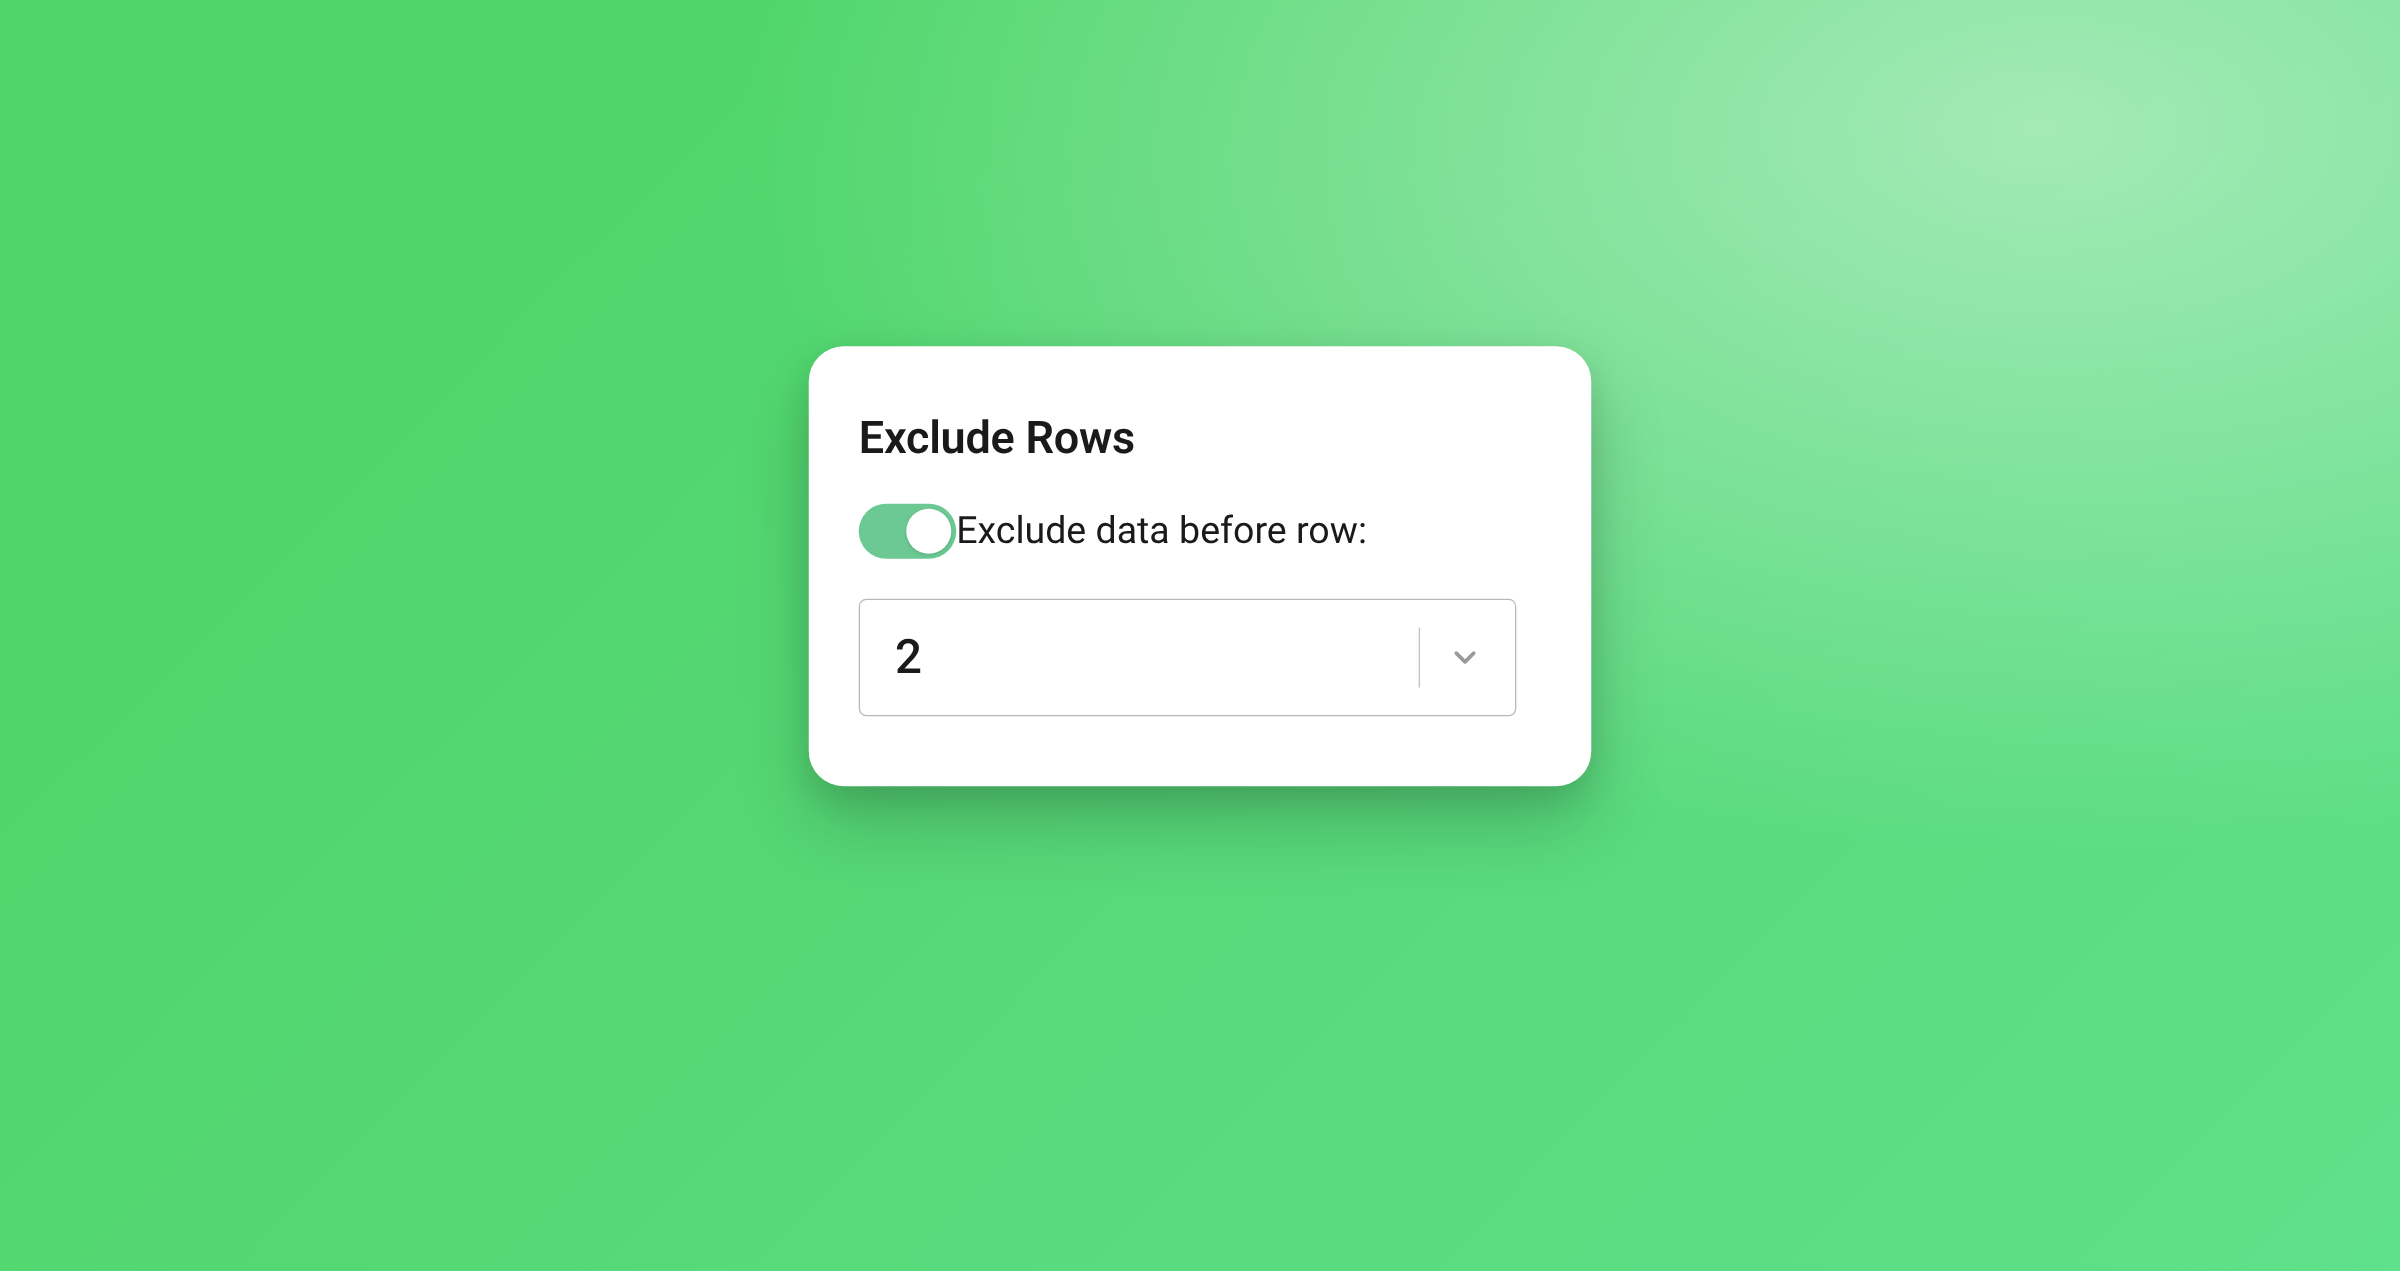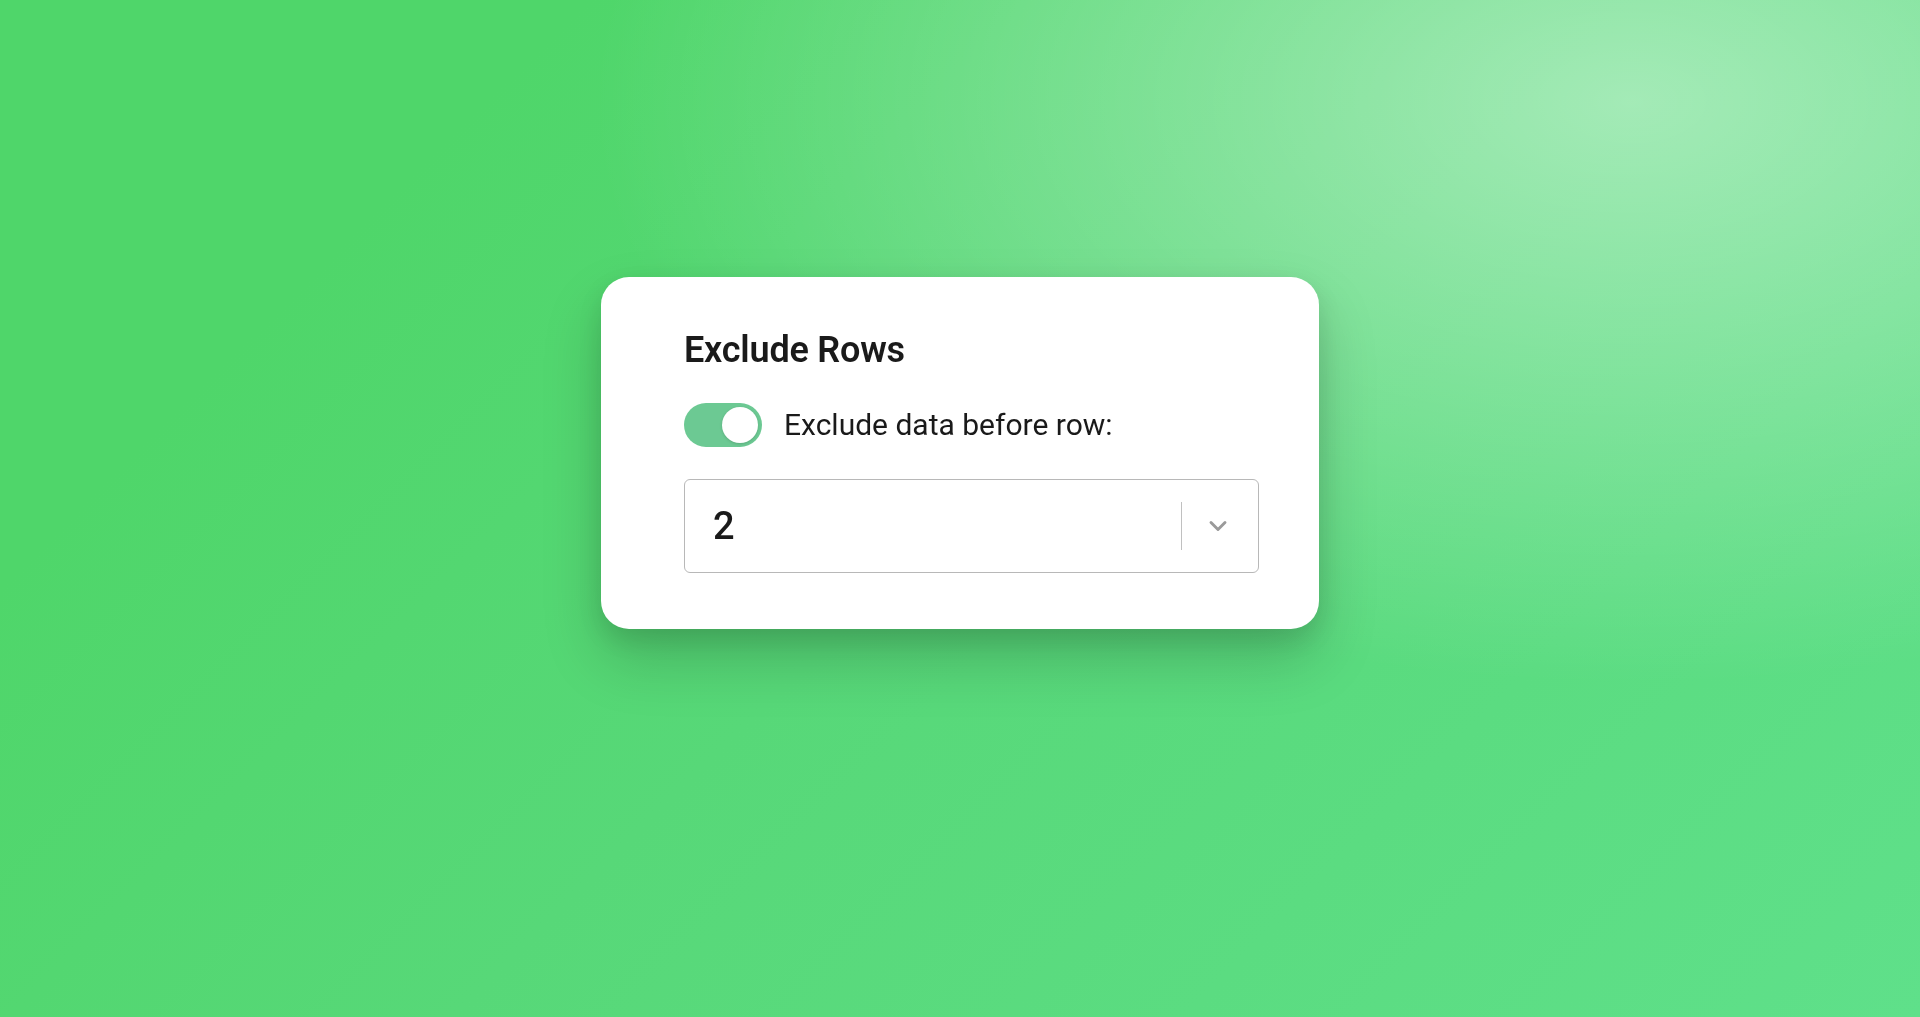--- a/index.html
+++ b/index.html
@@ -16,39 +16,38 @@
                   linear-gradient(135deg, #4fd66a 0%, #4fd66a 20%, #57d878 50%, #5fe08a 100%);
       display: flex;
       align-items: center;
       justify-content: center;
       overflow: hidden;
     }
 
     .card {
       background: #ffffff;
       border-radius: 28px;
-      padding: 52px 60px 56px 83px;
-      width: 718px;
+      padding: 52px 60px 56px 40px;
+      width: 626px;
       box-shadow: 0 30px 60px rgba(0, 0, 0, 0.18), 0 10px 24px rgba(0,0,0,0.10);
       position: relative;
       top: -56px;
     }
 
     .card-title {
       font-size: 36px;
       font-weight: 600;
       color: #1a1a1a;
       margin-bottom: 32px;
       letter-spacing: -0.2px;
     }
 
     .toggle-row {
       display: flex;
       align-items: center;
-      gap: 22px;
       margin-bottom: 32px;
     }
 
     .toggle {
       width: 78px;
       height: 44px;
       background: #6cc993;
       border-radius: 22px;
       position: relative;
       cursor: pointer;

